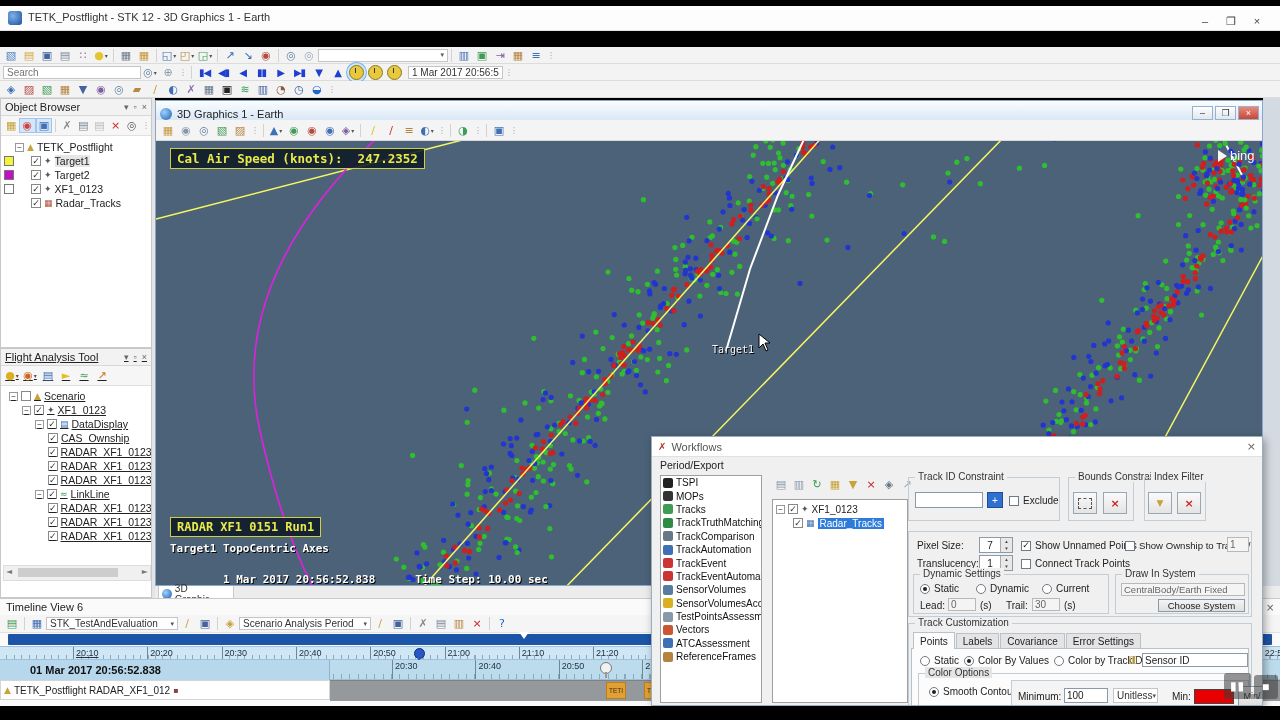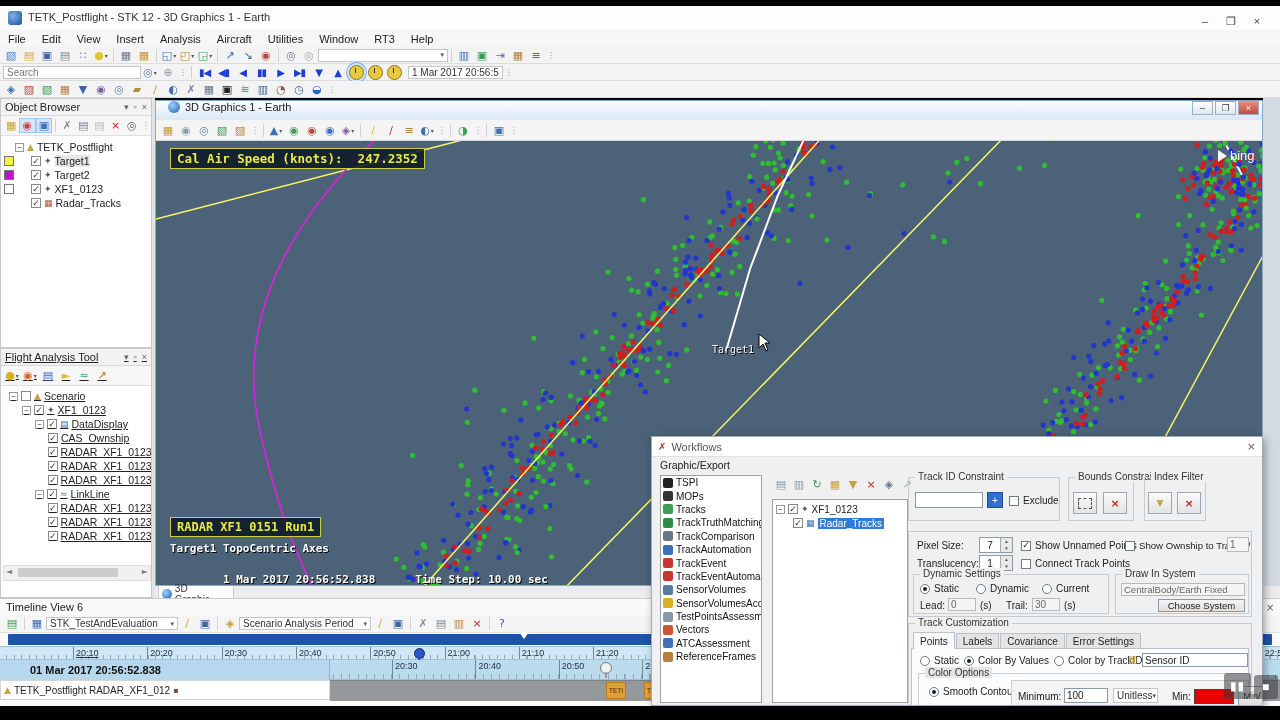--- a/index.html
+++ b/index.html
@@ -45,21 +45,21 @@
   .trow{height:14px;display:flex;align-items:center;white-space:nowrap;}
   .chk{width:10px;height:10px;border:1px solid #888;background:#fff;display:inline-flex;align-items:center;
        justify-content:center;font-size:9px;color:#333;margin-right:3px;box-sizing:border-box;line-height:9px;}
   .exp{width:9px;height:9px;border:1px solid #999;background:#fff;display:inline-flex;align-items:center;
        justify-content:center;font-size:8px;line-height:7px;color:#333;margin-right:3px;box-sizing:border-box;}
   .oicon{margin-right:3px;font-size:9px;}
   .swatch{position:absolute;left:3px;width:10px;height:10px;border:1px solid #777;box-sizing:border-box;}
   
   #gwin{left:155px;top:100px;width:1108px;height:486px;border:1px solid #8aa7c9;background:#f4f4f4;box-sizing:border-box;}
   #gtitle{position:absolute;left:0;top:0;width:100%;height:19px;
-          background:linear-gradient(#fbfdff,#d9e7f6);display:flex;align-items:flex-start;padding-left:12px;box-sizing:border-box;}
+          background:linear-gradient(#fbfdff,#d9e7f6);display:flex;align-items:flex-end;padding-left:4px;box-sizing:border-box;}
   #gtitle .gi{width:12px;height:12px;border-radius:50%;background:radial-gradient(circle at 35% 35%,#9fd0ff,#1a5fae);margin-right:5px;}
   .gbtn{width:21px;height:14px;border:1px solid #9ab0c8;background:linear-gradient(#fefefe,#dfe7f0);
         display:inline-flex;align-items:center;justify-content:center;font-size:9px;color:#333;margin-left:2px;box-sizing:border-box;}
   .gbtn.close{background:linear-gradient(#e88a7a,#c5483a);color:#fff;}
   #gtool{position:absolute;left:0;top:19px;width:100%;height:21px;background:#f4f4f4;border-bottom:1px solid #d8d8d8;
          display:flex;align-items:center;padding-left:3px;box-sizing:border-box;}
   #viewport{position:absolute;left:0;top:40px;width:1106px;height:444px;overflow:hidden;}
   .ovl-box{position:absolute;border:1px solid #cfcf46;background:rgba(14,26,38,0.88);color:#e9e94a;
            font-weight:bold;white-space:pre;display:flex;align-items:center;padding:0 6px;}
   .ovl-txt{position:absolute;color:#fff;font-weight:bold;white-space:pre;text-shadow:1px 1px 0 #000;text-align:center;}
@@ -146,32 +146,20 @@
   <div class="blackbar" style="top:0;height:6px;"></div>
 
   <div class="abs" id="titlebar">
     <div class="appicon"></div>
     <div class="ttext">TETK_Postflight - STK 12 - 3D Graphics 1 - Earth</div>
     <div class="winbtn" style="left:1193px;">–</div>
     <div class="winbtn" style="left:1219px;">❐</div>
     <div class="winbtn" style="left:1245px;">×</div>
   </div>
 
-  <div id="menubar">
-      <div class="menu-item">File</div>
-      <div class="menu-item">Edit</div>
-      <div class="menu-item">View</div>
-      <div class="menu-item">Insert</div>
-      <div class="menu-item">Analysis</div>
-      <div class="menu-item">Aircraft</div>
-      <div class="menu-item">Utilities</div>
-      <div class="menu-item">Window</div>
-      <div class="menu-item">RT3</div>
-      <div class="menu-item">Help</div>
-    </div>
 
   <div class="tb" id="tb1" style="top:47px;">
       <span class="ticon">
         <span class="g" style="color: rgb(77, 127, 192);">▧</span>
       </span>
       <span class="ticon">
         <span class="g" style="color: rgb(217, 169, 63);">▤</span>
       </span>
       <span class="ticon">
         <span class="g" style="color: rgb(67, 99, 156);">▣</span>
@@ -1552,21 +1540,21 @@
   </div>
 
   <div class="abs" id="dialog">
     <div id="dlg-title">
       <span class="g" style="color:#b33c2e;font-size:10px;margin-right:5px;">✗</span>
       <span>Workflows</span>
       <span style="flex:1;"></span>
       <span class="g" style="color:#666;font-size:11px;">×</span>
     </div>
     <div id="dlg-menu">
-      <span>Graphic/Export</span>
+      <span>Period/Export</span>
     </div>
 
     <div class="lstbox" id="modules" style="left:8px;top:38px;width:102px;height:228px;">
         <div class="mrow">
           <span class="mico" style="background: rgb(34, 34, 34);"></span>
           <span>TSPI</span>
         </div>
         <div class="mrow">
           <span class="mico" style="background: rgb(51, 51, 51);"></span>
           <span>MOPs</span>

